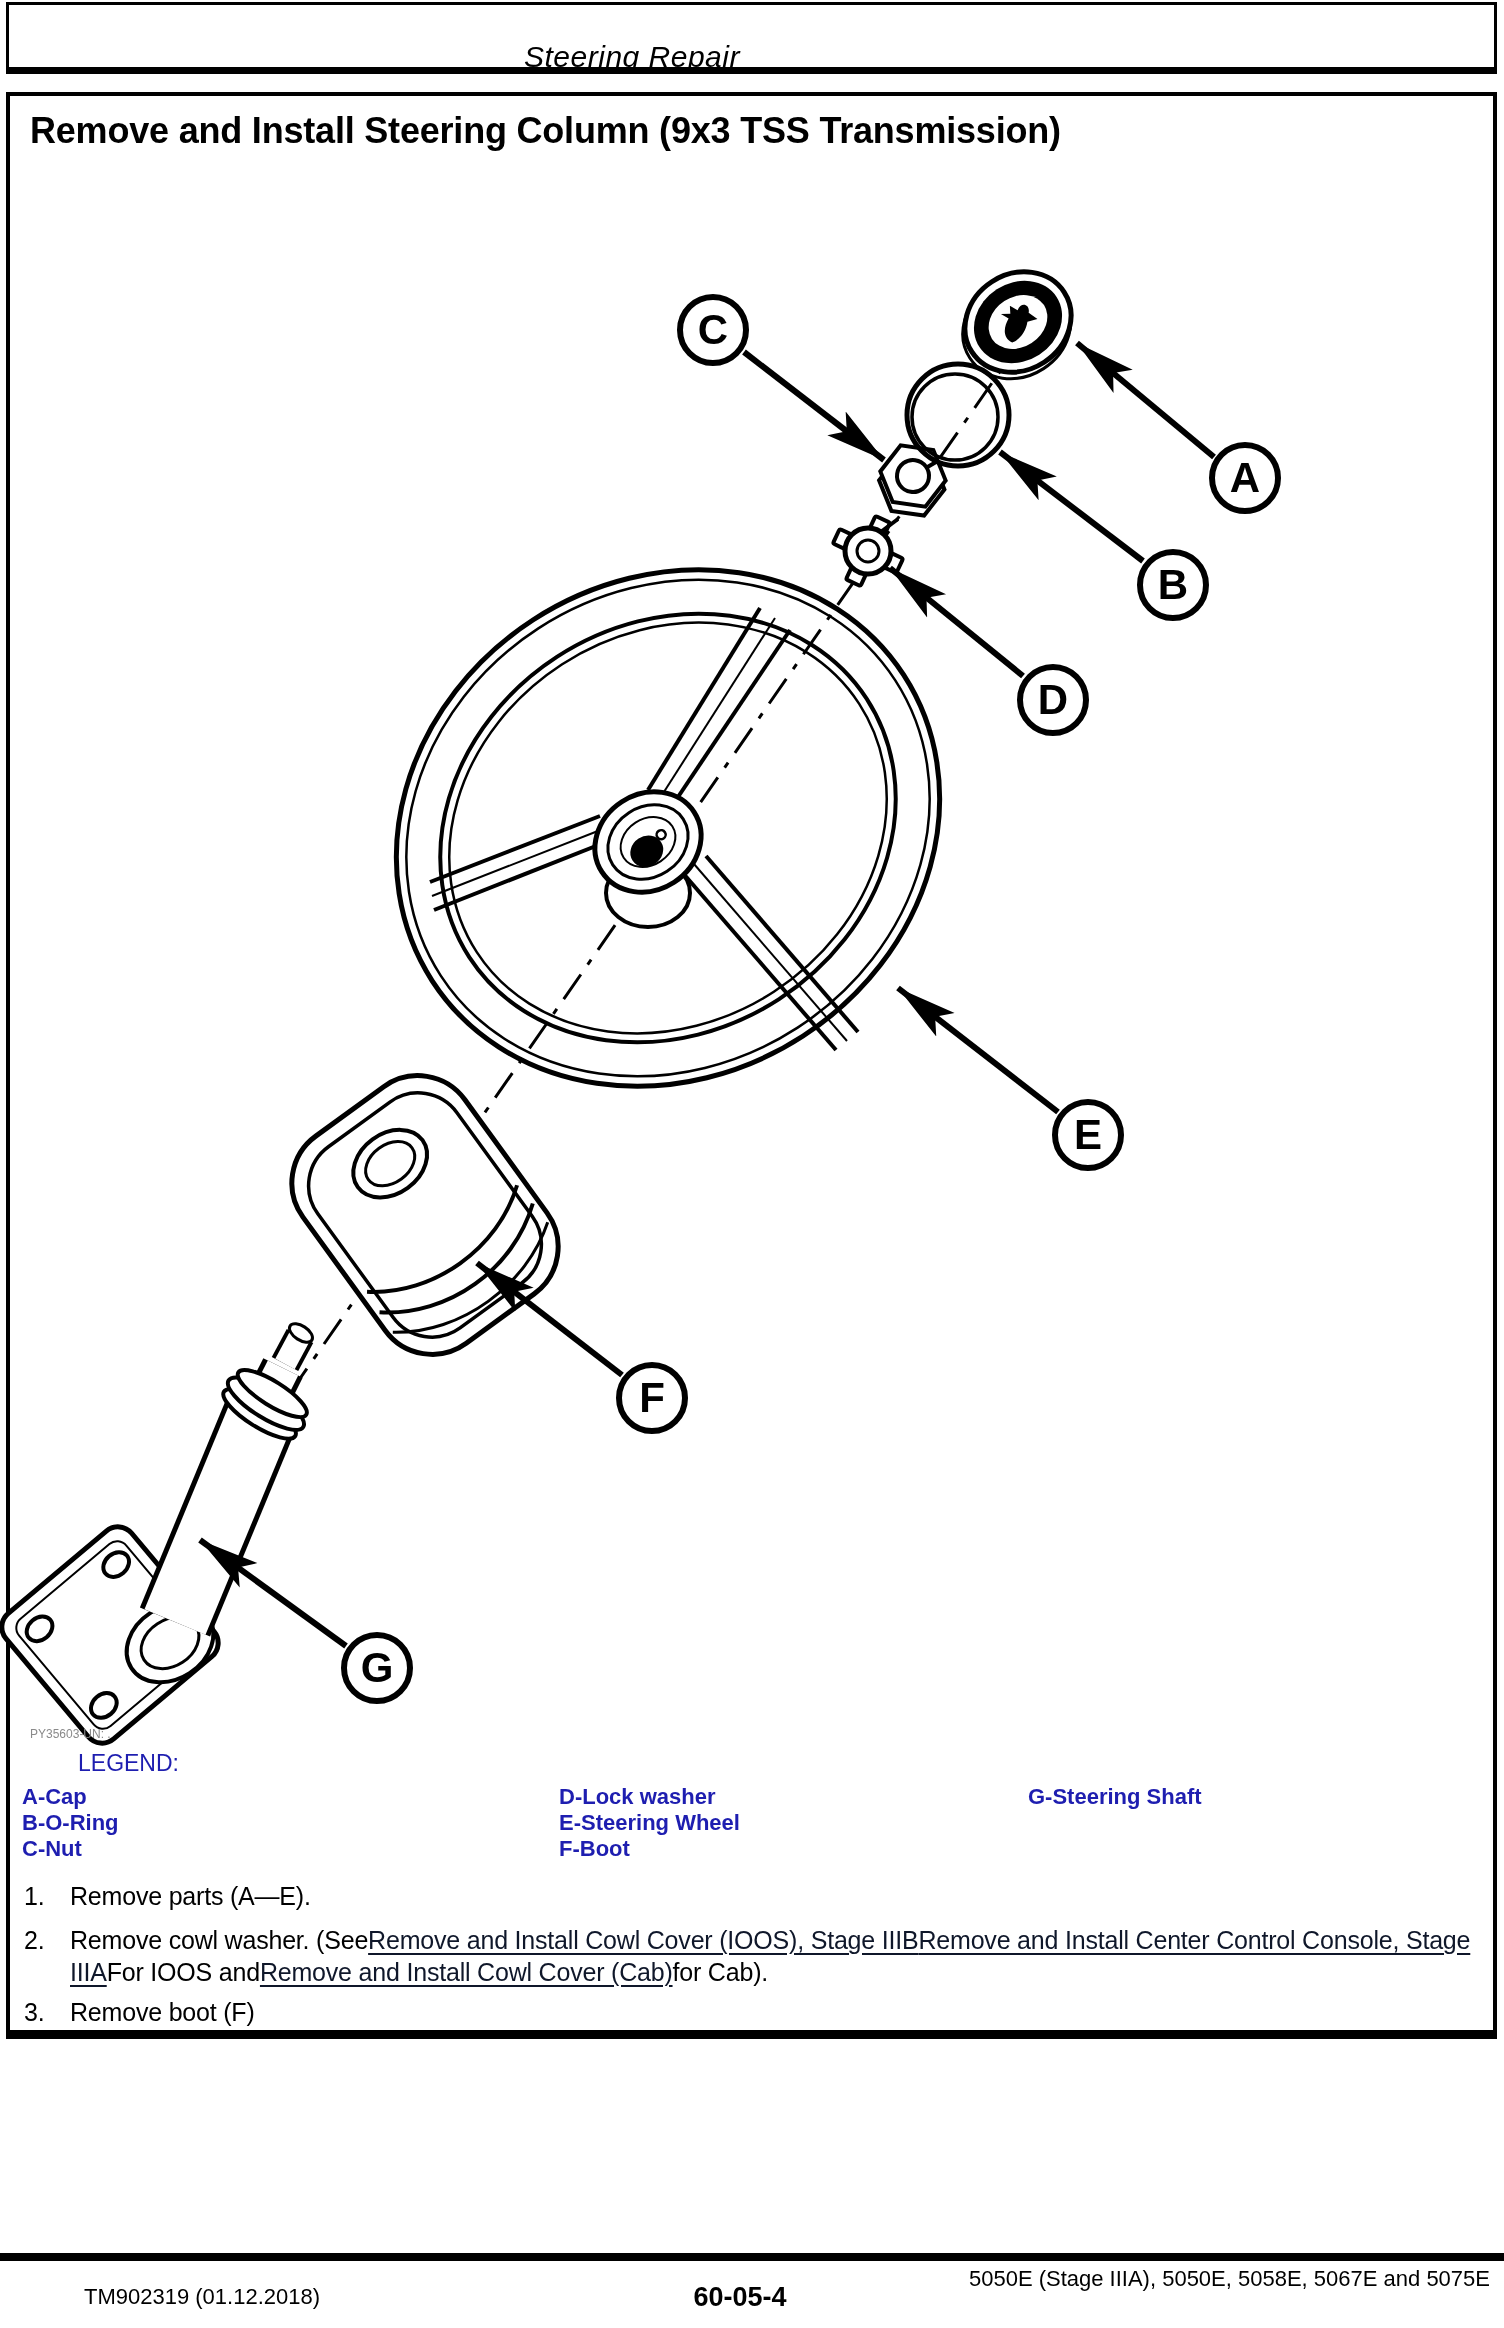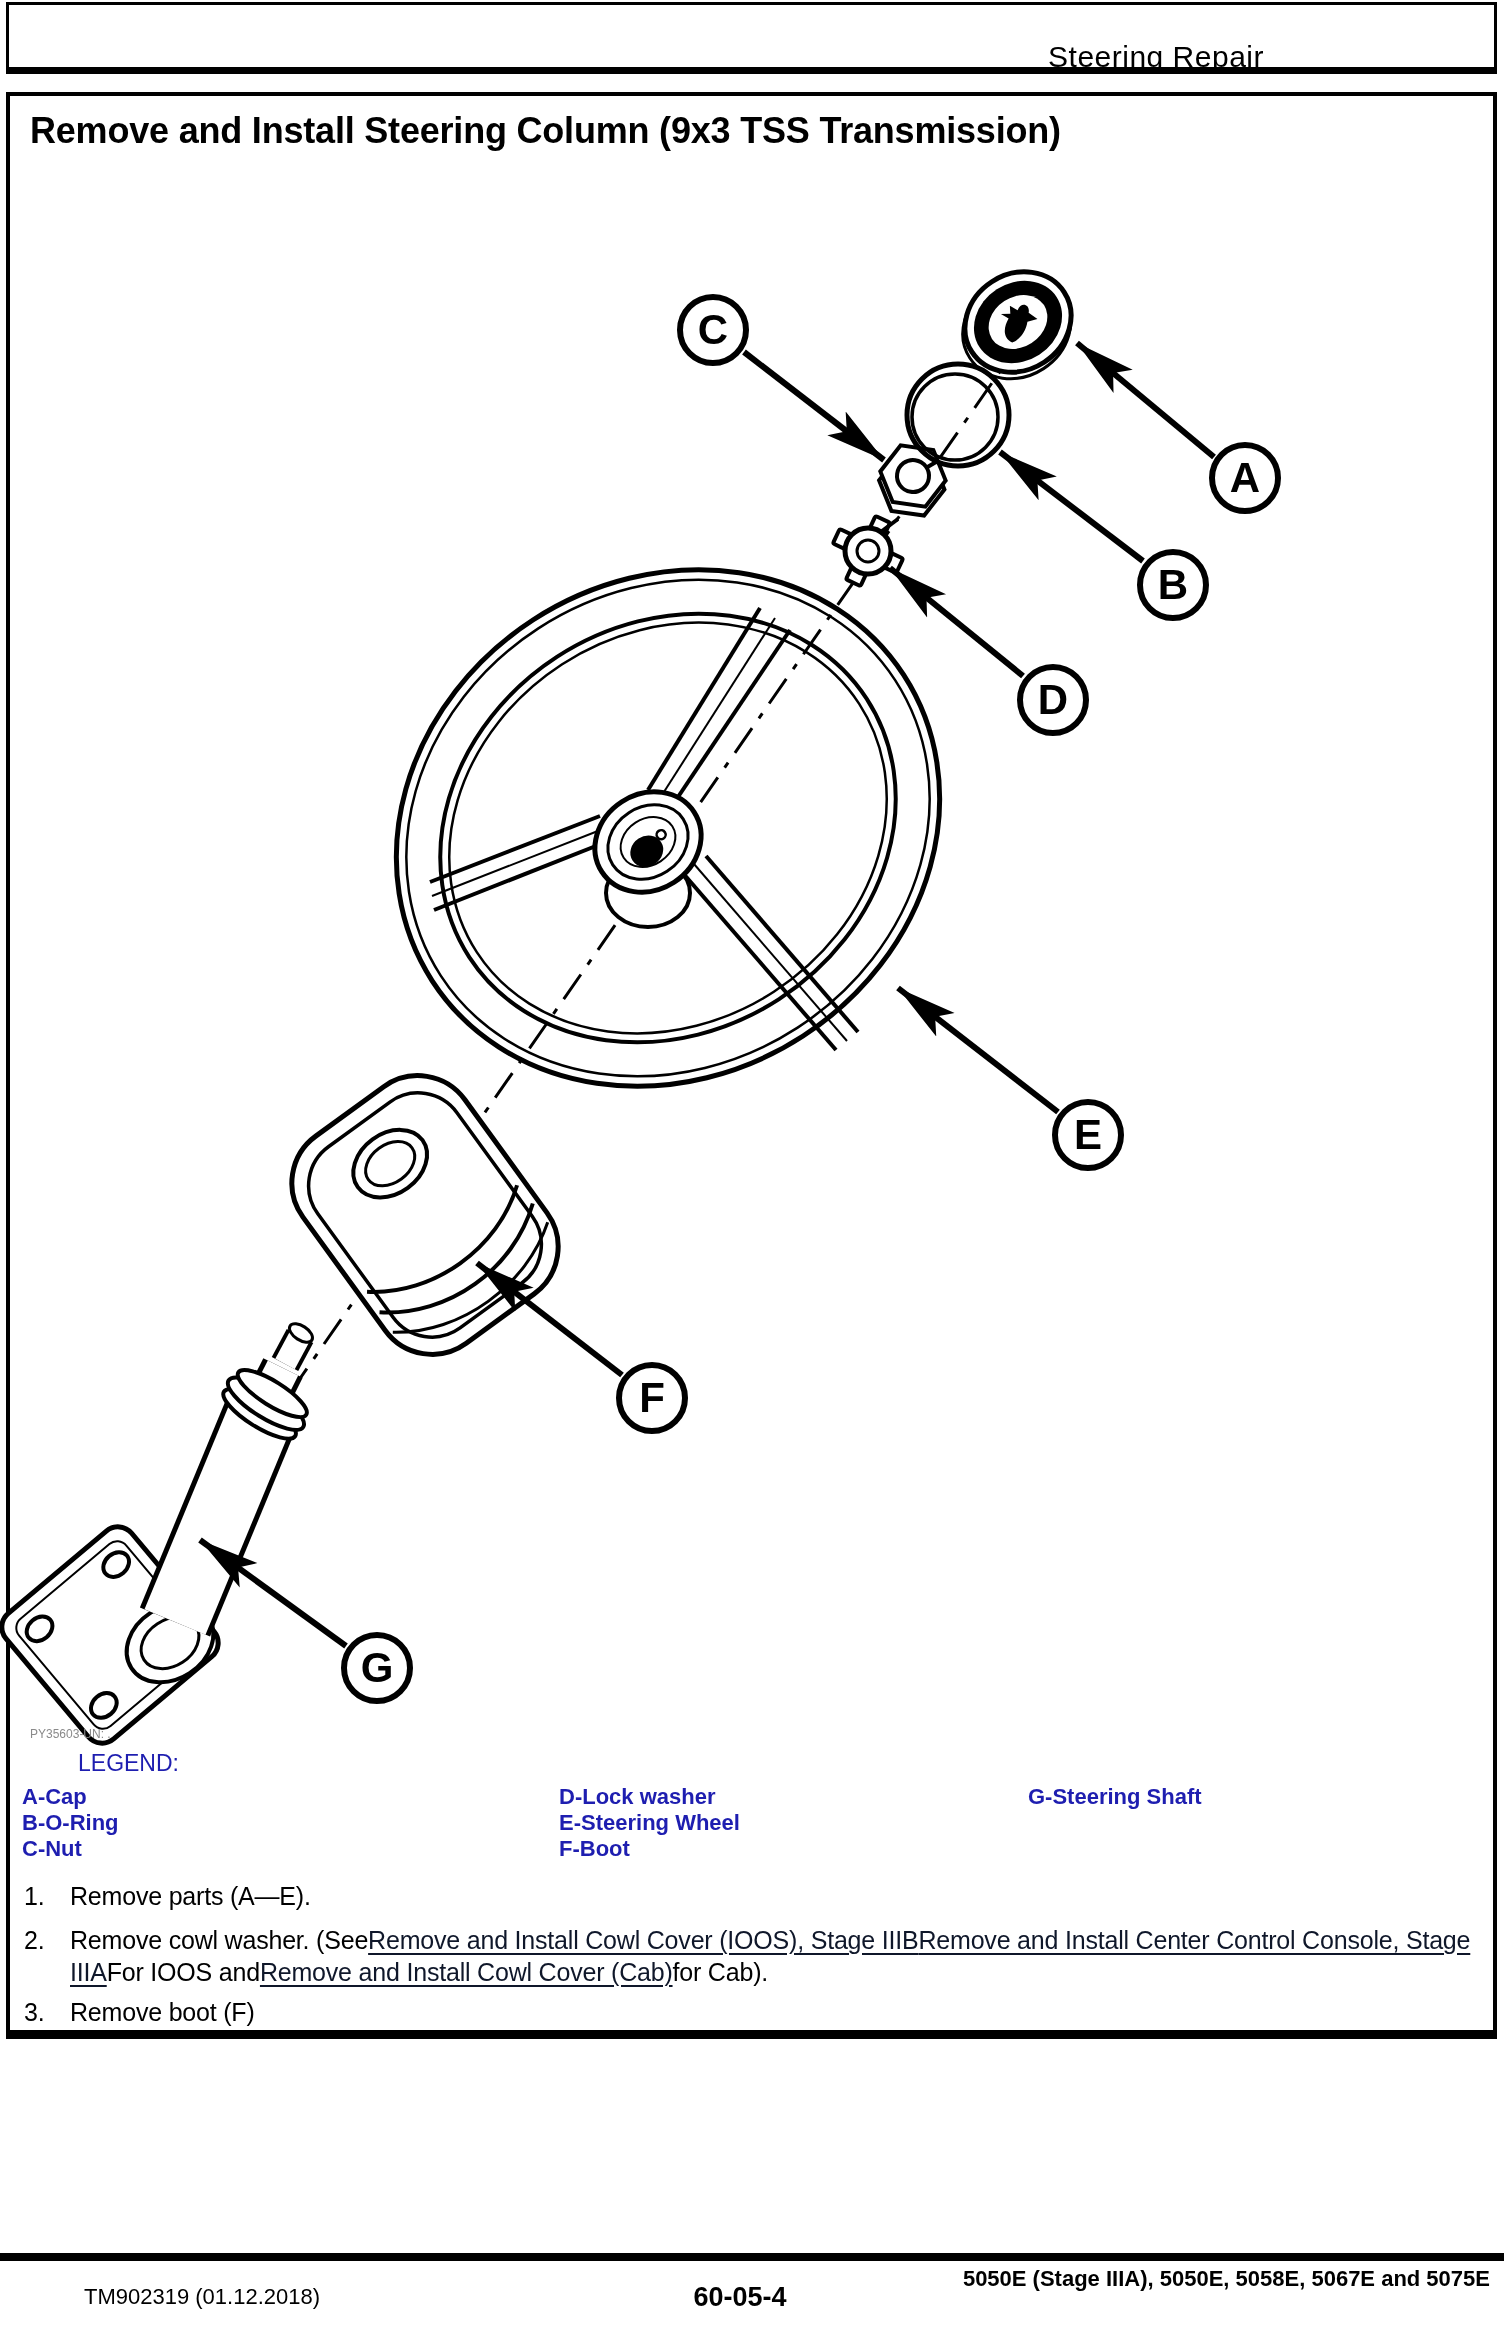--- a/index.html
+++ b/index.html
@@ -2,21 +2,21 @@
 <html><head>
 <meta charset="utf-8">
 <style>
   html,body{margin:0;padding:0;background:#fff;}
   body{width:1504px;height:2328px;position:relative;font-family:"Liberation Sans",sans-serif;color:#000;overflow:hidden;}
 
   .abs{position:absolute;}
 
   
   .header-box{left:6px;top:2px;width:1491px;height:72px;border:3px solid #000;border-bottom:7px solid #000;box-sizing:border-box;}
-  .running-header{left:0;top:40px;width:1264px;text-align:right;font-size:30px;letter-spacing:0.5px;}
+  .running-header{left:0;top:40px;width:1264px;text-align:center;font-style:italic;font-size:30px;letter-spacing:0.5px;}
   .main-box{left:6px;top:92px;width:1491px;height:1947px;border:4px solid #000;border-bottom:9px solid #000;box-sizing:border-box;}
 
   .section-title{left:30px;top:110px;font-size:36px;font-weight:bold;letter-spacing:-0.2px;}
 
   .diagram-svg{left:0;top:0;width:1504px;height:2328px;pointer-events:none;}
 
   .callout{width:72px;height:72px;box-sizing:border-box;border:6px solid #000;border-radius:50%;background:#fff;
            display:flex;align-items:center;justify-content:center;font-weight:bold;font-size:42px;line-height:1;}
 
   .figure-id{left:30px;top:1727px;font-size:12px;color:#8a8a8a;}
@@ -33,21 +33,21 @@
   .step-cont{padding-left:46px;}
   .doc-link{color:#0f172a;text-decoration:underline;text-decoration-thickness:2px;text-underline-offset:4px;cursor:pointer;}
   .step-1{top:1882px;}
   .step-2a{top:1926px;}
   .step-2b{top:1958px;}
   .step-3{top:1998px;}
 
   .footer-rule{left:0;top:2253px;width:1504px;height:8px;background:#000;}
   .footer-doc-id{left:84px;top:2284px;font-size:22px;}
   .footer-page-no{left:0;top:2282px;width:1480px;text-align:center;font-size:27px;font-weight:bold;}
-  .footer-models{right:14px;top:2264px;text-align:right;font-size:22px;line-height:30px;font-weight:bold;}
+  .footer-models{right:14px;top:2264px;text-align:right;font-size:22px;line-height:30px;}
 </style>
 </head>
 <body>
 
 <div class="abs header-box"></div>
 <div class="abs running-header">Steering Repair</div>
 <div class="abs main-box"></div>
 <div class="abs section-title">Remove and Install Steering Column (9x3 TSS Transmission)</div>
 
 <svg class="abs diagram-svg" viewBox="0 0 1504 2328" xmlns="http://www.w3.org/2000/svg">

